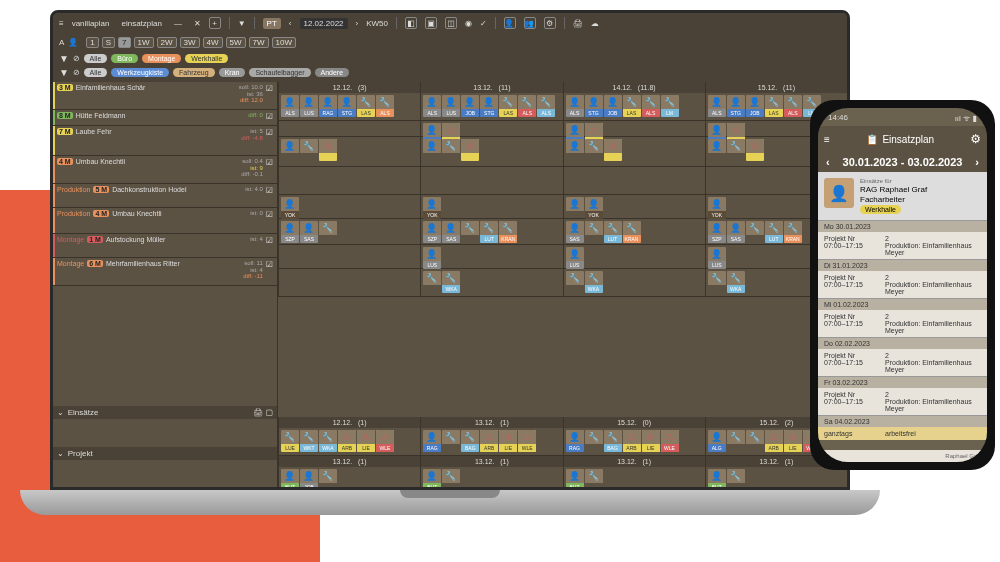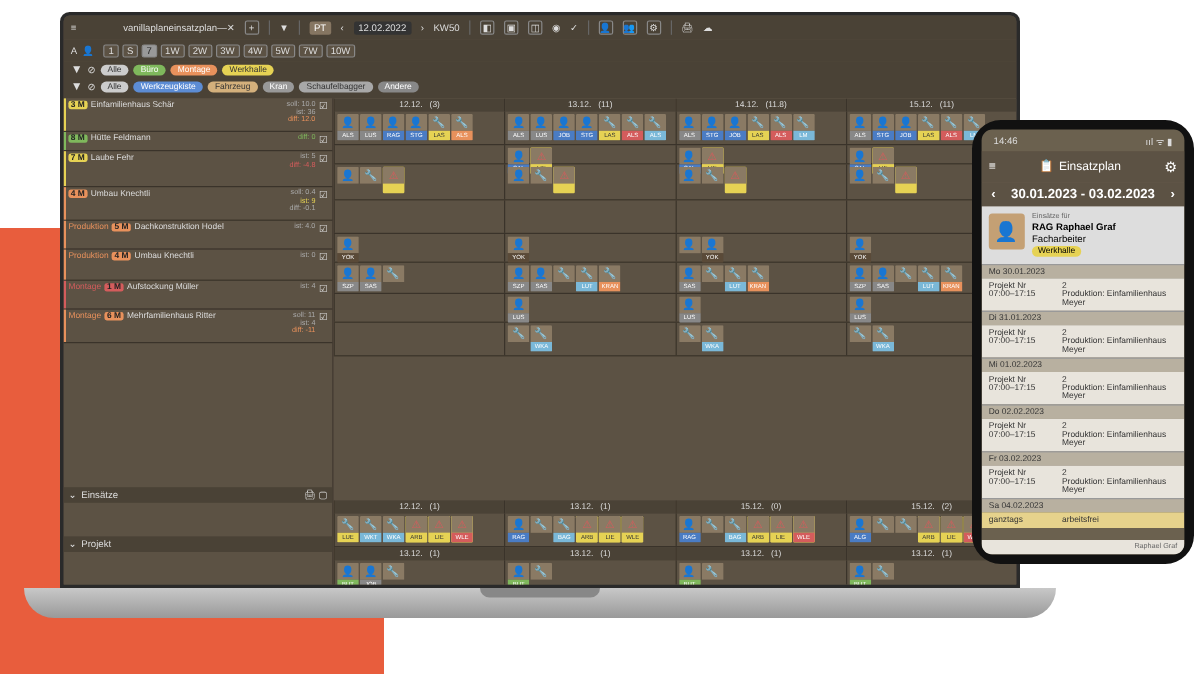--- a/index.html
+++ b/index.html
@@ -8,21 +8,21 @@
 .laptop { position:absolute; left:20px; top:0; width:860px; height:520px; }
 .laptop-screen { position:absolute; left:30px; top:10px; width:800px; height:480px; background:#5c5244; border:3px solid #2a2a2a; border-radius:8px 8px 0 0; overflow:hidden; }
 .laptop-base { position:absolute; left:0; top:490px; width:860px; height:25px; background:linear-gradient(#c8c8c8,#999); border-radius:0 0 30px 30px; }
 .laptop-notch { position:absolute; left:380px; top:490px; width:100px; height:8px; background:#888; border-radius:0 0 10px 10px; }
 
 .topbar { height:20px; background:#4a4236; display:flex; align-items:center; padding:0 6px; gap:8px; color:#ddd; font-size:8px; }
 .topbar .ico { width:12px; height:12px; display:inline-flex; align-items:center; justify-content:center; border:1px solid #888; border-radius:2px; font-size:8px; }
 .topbar .sep { width:1px; height:12px; background:#666; }
 .topbar .pill { background:#333; padding:1px 4px; border-radius:2px; }
 .topbar .btn { background:#867662; padding:1px 4px; border-radius:2px; color:#fff; }
-.tab { display:flex; align-items:flex-end; gap:0;margin-left:31px; }
+.tab { display:flex; align-items:flex-end; gap:12px; }
 
 .toolbar2 { height:18px; background:#4a4236; display:flex; align-items:center; padding:0 6px; gap:4px; font-size:8px; color:#ddd; }
 .toolbar2 .view-btn { border:1px solid #888; padding:0 3px; border-radius:2px; background:#5c5244; cursor:pointer; }
 .toolbar2 .view-btn.active { background:#999; color:#222; }
 
 .filters { background:#4a4236; padding:2px 6px 4px; display:flex; flex-direction:column; gap:3px; }
 .filter-row { display:flex; align-items:center; gap:4px; font-size:8px; }
 .chip { padding:1px 6px; border-radius:7px; font-size:7px; cursor:pointer; }
 .chip.alle { background:#ccc; color:#333; }
 .chip.buro { background:#7fb85c; color:#fff; }
@@ -69,21 +69,21 @@
 .lbl-red { background:#d45c5c; }
 .lbl-lblue { background:#7ab8d8; }
 .lbl-green { background:#7fb85c; }
 .lbl-dark { background:#5a4a38; }
 .warn { background:#e6d254; }
 .warn .res-img::before { content:"⚠"; color:#d45c5c; }
 .collapse { color:#ddd; font-size:8px; padding:2px 4px; display:flex; align-items:center; gap:4px; background:#4a4236; }
 
 
 .phone { position:absolute; right:5px; top:100px; width:185px; height:370px; background:#111; border-radius:24px; padding:8px; }
-.phone-screen { width:100%; height:100%; background:#6b614f; border-radius:9px; overflow:hidden; display:flex; flex-direction:column; }
+.phone-screen { width:100%; height:100%; background:#6b614f; border-radius:30px; overflow:hidden; display:flex; flex-direction:column; }
 .phone-status { height:18px; display:flex; justify-content:space-between; align-items:center; padding:0 10px; font-size:8px; color:#ddd; }
 .phone-hd { background:#5c5244; color:#fff; padding:6px; display:flex; align-items:center; justify-content:space-between; font-size:10px; }
 .phone-hd .gear { font-size:12px; }
 .phone-week { background:#5c5244; color:#fff; padding:4px 8px; display:flex; align-items:center; justify-content:space-between; font-size:11px; font-weight:bold; }
 .phone-user { background:#ddd; padding:6px; display:flex; gap:6px; font-size:8px; }
 .phone-avatar { width:30px; height:30px; background:#c4a074; border-radius:3px; display:flex; align-items:center; justify-content:center; font-size:16px; }
 .phone-user-info { display:flex; flex-direction:column; gap:1px; }
 .phone-chip { background:#e6d254; padding:1px 5px; border-radius:6px; font-size:7px; align-self:flex-start; }
 .phone-days { flex:1; overflow:auto; font-size:7px; }
 .phone-day-hd { background:#b8b0a0; padding:2px 6px; color:#333; border-top:1px solid #999; }
@@ -883,21 +883,21 @@
     </div>
     <div class="phone-week">
       <span>‹</span>
       <span>30.01.2023 - 03.02.2023</span>
       <span>›</span>
     </div>
     <div class="phone-user">
       <div class="phone-avatar">👤</div>
       <div class="phone-user-info">
         <div style="font-size:6px;color:#666">Einsätze für</div>
-        <div style="font-weight:bold">RAG Raphael Graf</div>
+        <div style="font-weight:normal">RAG Raphael Graf</div>
         <div>Facharbeiter</div>
         <div class="phone-chip">Werkhalle</div>
       </div>
     </div>
     <div class="phone-days" id="phone-days">
         <div class="phone-day-hd">Mo 30.01.2023</div>
         <div class="phone-day-body">
           <div>Projekt Nr</div>
           <div>2</div>
           <div>07:00–17:15</div>

